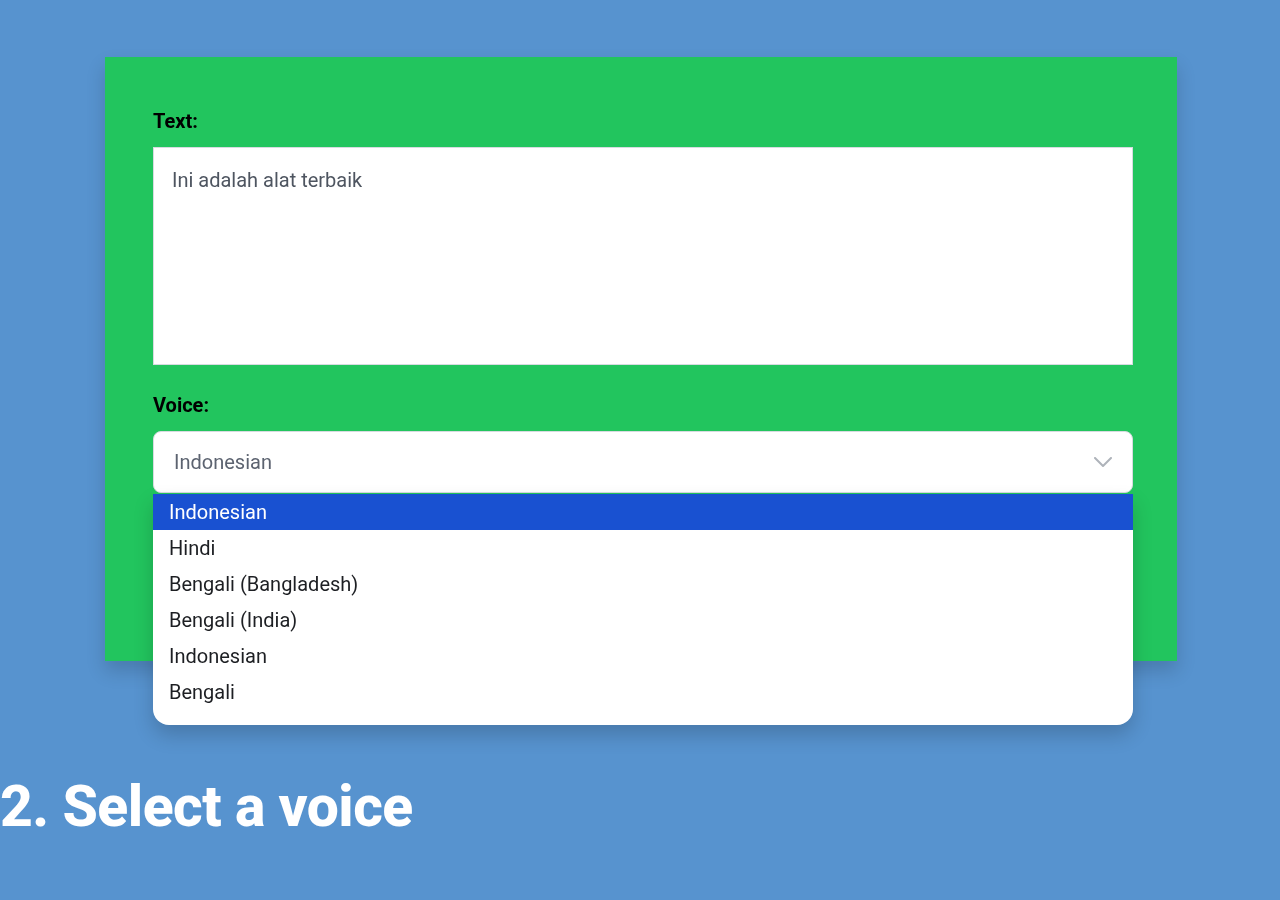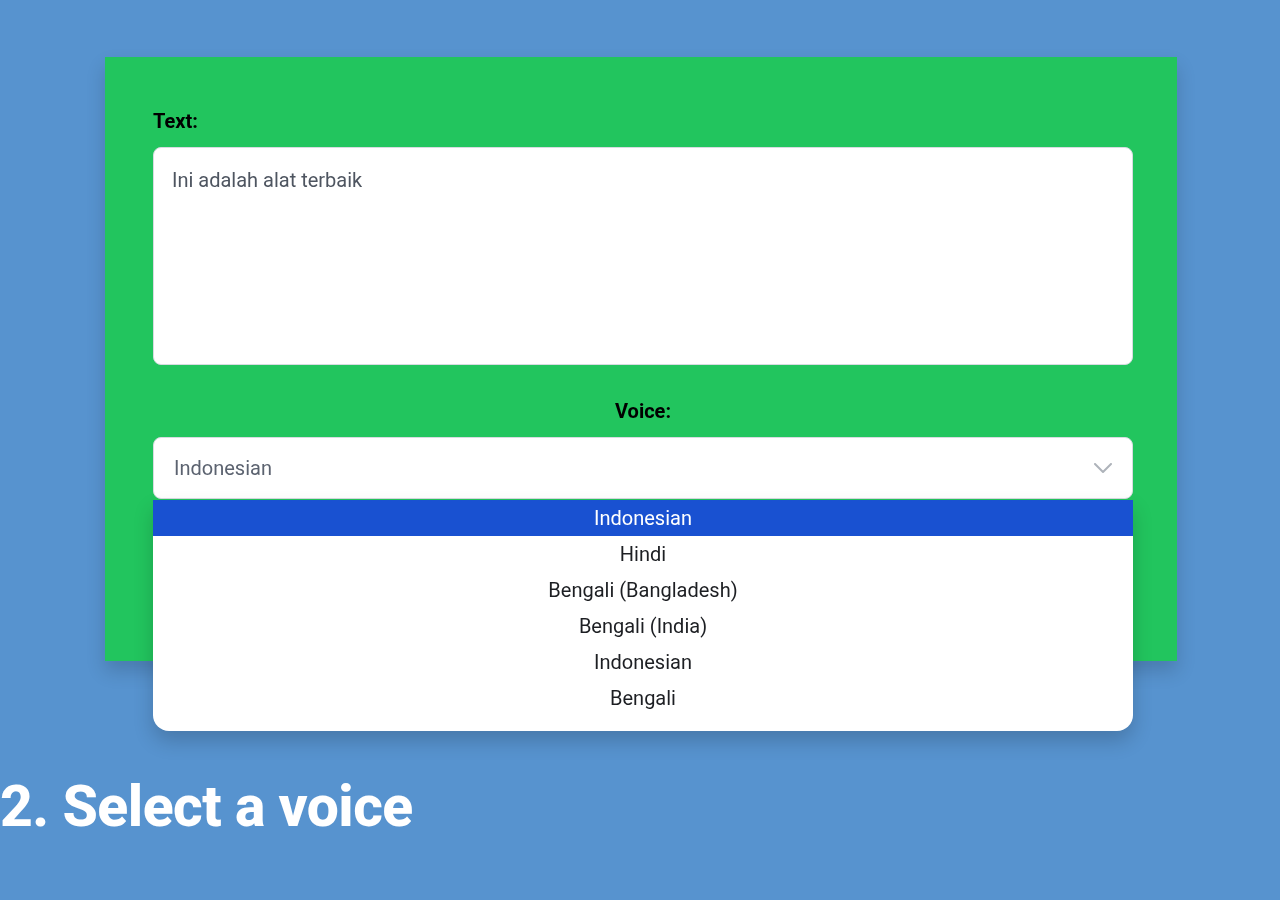--- a/index.html
+++ b/index.html
@@ -31,32 +31,31 @@
       font-size: 20px;
       font-weight: 700;
       color: #000000;
       margin-bottom: 14px;
       display: block;
     }
     .textarea {
       width: 100%;
       height: 218px;
       border: 1px solid #d7dbe0;
-      border-radius: 8px;
+      border-radius: 0;
       padding: 18px 18px;
       font-size: 20px;
       color: #4e5560;
       font-family: inherit;
       resize: none;
       outline: none;
       line-height: 1.4;
     }
     .voice-section {
-      margin-top: 30px;
-      text-align: center;
+      margin-top: 24px;
     }
     .select-wrapper {
       position: relative;
       width: 100%;
     }
     .select-box {
       width: 100%;
       height: 62px;
       border: 1px solid #d7dbe0;
       border-radius: 8px;

